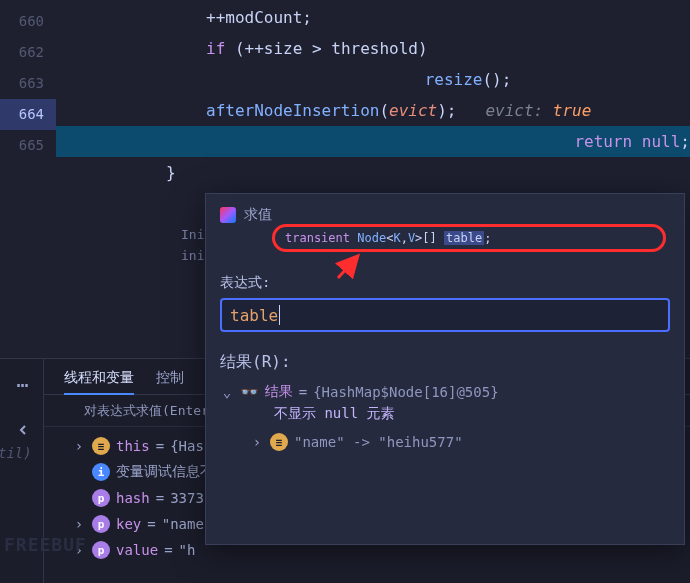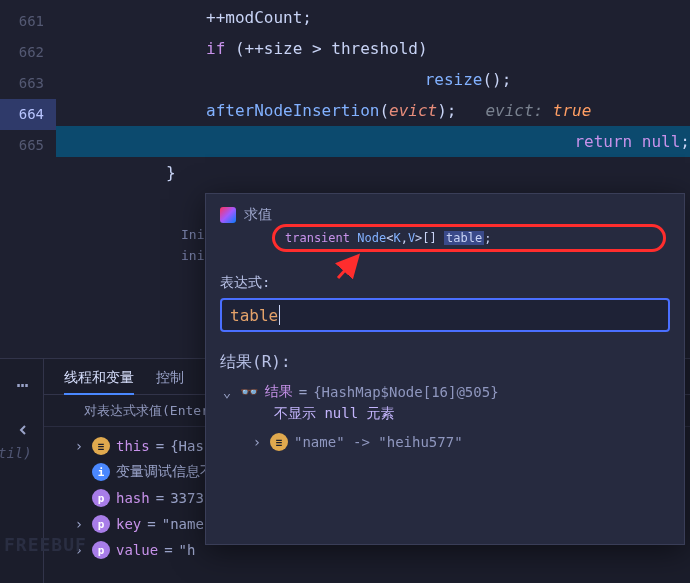--- a/index.html
+++ b/index.html
@@ -290,21 +290,21 @@
   color: #c4b5fd;
   height: 24px;
 }
 .res-str { color: #8f97bf; }
 </style>
 </head>
 <body>
 
 <div class="editor">
   <div class="gutter">
-    <div class="ln">661</div>
+    <div class="ln">660</div>
     <div class="ln">662</div>
     <div class="ln">663</div>
     <div class="ln hl">664</div>
     <div class="ln">665</div>
   </div>
   <div class="code-lines">
     <div class="line ind1"><span class="op">++</span><span class="id">modCount</span><span class="op">;</span></div>
     <div class="line ind1"><span class="kw">if</span> <span class="op">(++</span><span class="id">size</span> <span class="op">&gt;</span> <span class="id">threshold</span><span class="op">)</span></div>
     <div class="line ind2"><span class="fn">resize</span><span class="op">();</span></div>
     <div class="line ind1"><span class="fn">afterNodeInsertion</span><span class="op">(</span><span class="param">evict</span><span class="op">);</span>   <span class="comment">evict:</span> <span class="lit">true</span></div>

